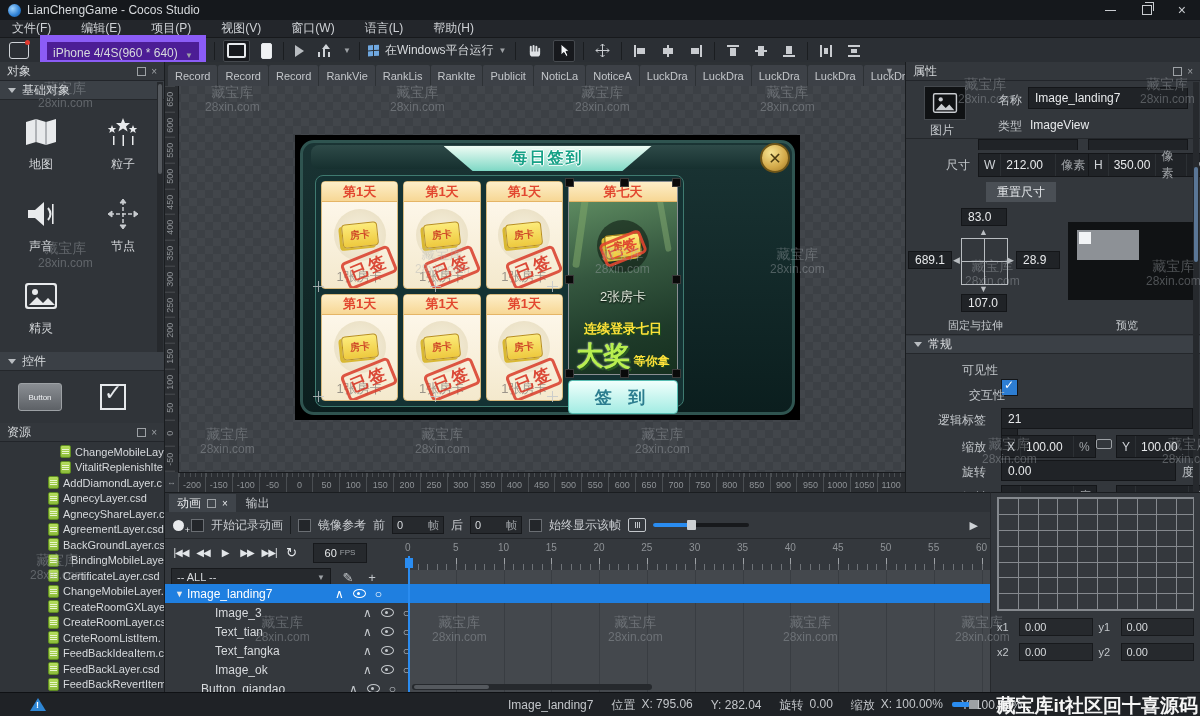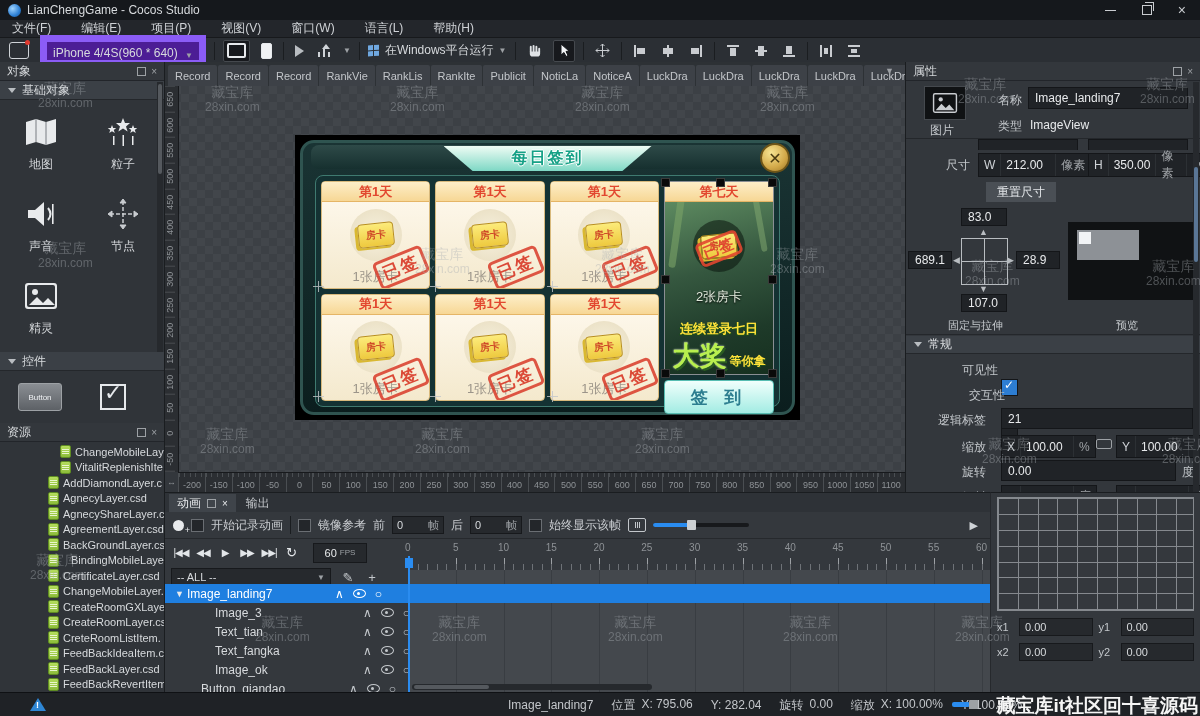--- a/index.html
+++ b/index.html
@@ -80,21 +80,21 @@
   #dialog{position:absolute;left:5px;top:5px;width:495px;height:275px;box-sizing:border-box;border-radius:14px;border:3px solid #2f5450;
           background:linear-gradient(#1a3434,#0b1e1e);}
   #dlg-banner{position:absolute;left:50%;top:3px;transform:translateX(-50%);width:208px;height:25px;
       background:linear-gradient(#effcf4,#7ed8c5);clip-path:polygon(0 0,100% 0,86% 100%,14% 100%);
       display:flex;align-items:center;justify-content:center;}
   #dlg-banner span{font-size:16px;font-weight:bold;color:#16a186;text-shadow:0 1px 0 #fff,0 -1px 0 #fff,1px 0 0 #fff,-1px 0 0 #fff;letter-spacing:2px;}
   #dlg-topband{position:absolute;left:8px;top:2px;right:8px;height:24px;background:linear-gradient(#2e4a48,#16302f);border-radius:8px;z-index:0;}
   #dlg-close{position:absolute;right:2px;top:0px;width:30px;height:30px;border-radius:50%;
       background:radial-gradient(circle at 35% 30%,#f7e492,#d2a848 60%,#9a7426);border:2px solid #6e5518;box-sizing:border-box;
       display:flex;align-items:center;justify-content:center;color:#4a3a10;font-weight:bold;font-size:16px;z-index:5;}
-  #dlg-content{position:absolute;left:12px;top:32px;width:465px;height:232px;background:#143233;border:1px solid #3f7a70;border-radius:8px;
+  #dlg-content{position:absolute;left:12px;top:32px;width:369px;height:232px;background:#143233;border:1px solid #3f7a70;border-radius:8px;
       box-sizing:border-box;padding:5px;display:grid;grid-template-columns:1fr 1fr 1fr 110px;grid-template-rows:1fr 1fr;gap:5px;}
   .card{background:linear-gradient(#fffaf0,#f4e9cd);border-radius:4px;overflow:hidden;display:flex;flex-direction:column;position:relative;border:1px solid #d8b97c;}
   .card-head{height:19px;flex:none;background:linear-gradient(#fdeec8,#f7d795);border-bottom:1px solid #e5b566;color:#e2472f;font-weight:bold;font-size:13px;display:flex;align-items:center;justify-content:center;}
   .card-body{flex:1;display:flex;align-items:center;justify-content:center;}
   .coin-circle{width:52px;height:52px;border-radius:50%;background:radial-gradient(#f7f1df,#e7dcbe);display:flex;align-items:center;justify-content:center;}
   .fk{width:34px;height:22px;background:linear-gradient(#fceb7a,#eec93e);border:1px solid #b9901e;border-radius:4px;color:#cf4a28;font-size:10px;font-weight:bold;
       display:flex;align-items:center;justify-content:center;transform:rotate(-6deg);box-shadow:-3px 2px 0 #d9b832;}
   .card-foot{flex:none;height:20px;text-align:center;color:#9b9489;font-size:13px;}
   .stamp{position:absolute;right:2px;bottom:6px;transform:rotate(-22deg);border:3px solid rgba(216,58,40,.85);border-radius:5px;
          color:rgba(216,58,40,.92);font-size:17px;font-weight:bold;padding:0 4px;letter-spacing:2px;background:rgba(255,255,255,.06);}

